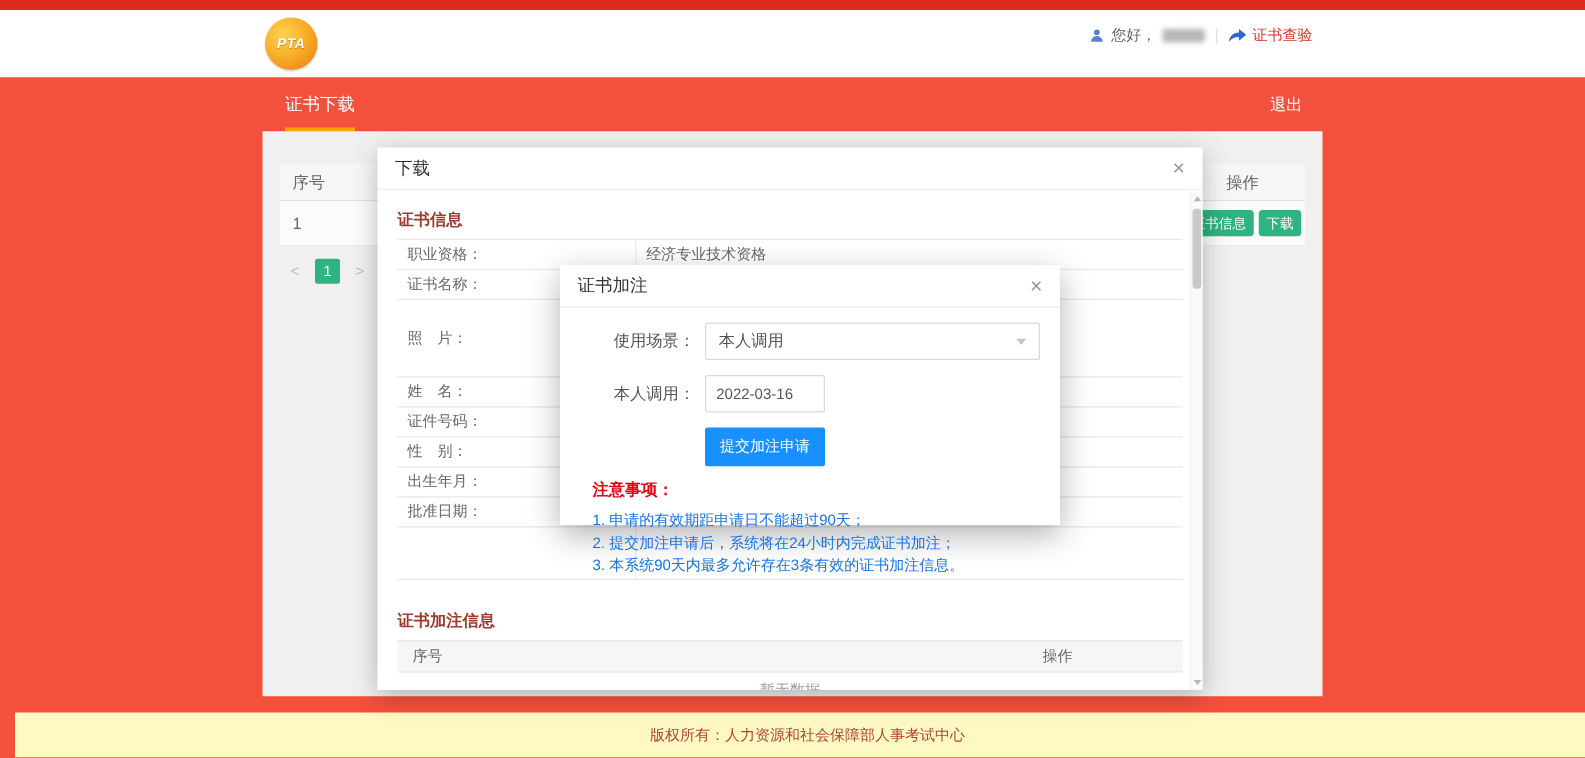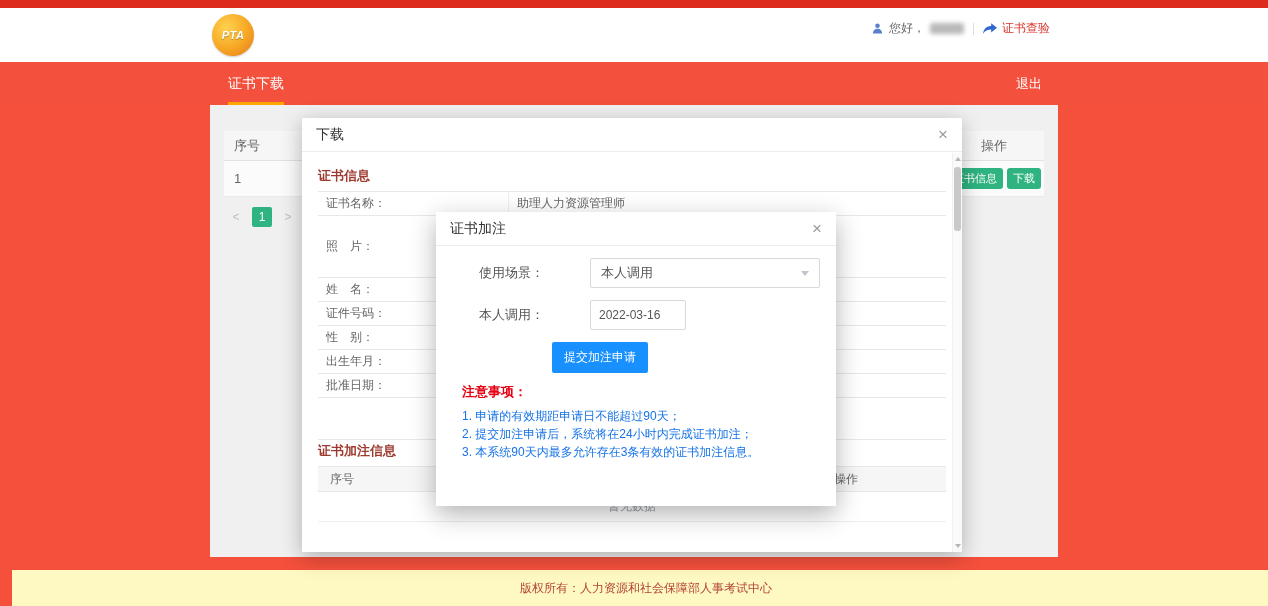--- a/index.html
+++ b/index.html
@@ -59,45 +59,45 @@
   .m-header { height:34px; border-bottom:1px solid #ececec; display:flex; align-items:center;
               justify-content:space-between; padding:0 14px; }
   .m-title { font-size:14px; color:#333; }
   .m-close { font-size:17px; color:#999; cursor:pointer; line-height:1; }
 
   
   .modal1 { position:absolute; left:302px; top:118px; width:660px; height:434px; background:#fff;
             box-shadow:0 5px 20px rgba(0,0,0,.28); z-index:10; }
   .m1-body { position:absolute; top:35px; left:0; right:12px; bottom:0; padding:10px 4px 0 16px; overflow:hidden; }
   .section-title { font-size:13px; font-weight:bold; color:#9e3b30; margin:4px 0 6px; }
-  .section-title.mt { margin-top:2px; }
+  .section-title.mt { margin-top:24px; }
   .info-table { border-top:1px solid #e8e8e8; }
   .info-row { display:flex; border-bottom:1px solid #e8e8e8; min-height:21px; font-size:12px; color:#666; }
   .info-label { width:190px; padding:3px 8px; display:flex; align-items:center; }
   .info-value { flex:1; padding:3px 8px; border-left:1px solid #efefef; display:flex; align-items:center; }
   .row-photo { min-height:62px; }
   .row-empty { height:42px; }
   .ann-thead { display:flex; align-items:center; height:26px; background:#f6f6f6;
                border-top:1px solid #e8e8e8; border-bottom:1px solid #e8e8e8; font-size:12px; color:#666; }
   .ann-col-index { width:90px; padding-left:12px; }
   .ann-col-action { width:120px; text-align:center; margin-right:40px; }
   .ann-empty { height:30px; display:flex; align-items:center; justify-content:center; color:#9aa0a6;
                font-size:12px; border-bottom:1px solid #eee; }
   .m1-scrollbar { position:absolute; top:35px; right:0; bottom:0; width:10px; background:#fafafa;
                   border-left:1px solid #f0f0f0; cursor:pointer; }
   .sb-thumb { position:absolute; top:14px; left:1px; width:7px; height:64px; background:#c9c9c9; border-radius:3px; }
   .sb-arrow { position:absolute; left:2px; width:0; height:0; border-left:3px solid transparent; border-right:3px solid transparent; }
   .sb-arrow.up { top:4px; border-bottom:4px solid #b5b5b5; }
   .sb-arrow.down { bottom:4px; border-top:4px solid #b5b5b5; }
 
   
-  .modal2 { position:absolute; left:436px; top:212px; width:400px; height:294px; background:#fff;
+  .modal2 { position:absolute; left:448px; top:212px; width:400px; height:208px; background:#fff;
             box-shadow:0 8px 24px rgba(0,0,0,.3); z-index:20; }
   .m2-body { padding:12px 16px 0; }
-  .form-row { display:flex; align-items:center; margin-bottom:12px;gap:38px; }
+  .form-row { display:flex; align-items:center; margin-bottom:12px; }
   .f-label { width:92px; text-align:right; font-size:13px; color:#555; flex:none; margin-right:8px; }
   .f-select { width:268px; height:30px; border:1px solid #d9d9d9; border-radius:2px; display:flex;
               align-items:center; justify-content:space-between; padding:0 10px; font-size:13px;
               color:#555; background:#fff; cursor:pointer; }
   .caret { width:0; height:0; border-left:4px solid transparent; border-right:4px solid transparent;
            border-top:5px solid #c0c4cc; }
   .f-input { width:96px; height:30px; border:1px solid #d9d9d9; border-radius:2px; padding:0 8px;
              font-size:12px; color:#555; font-family:inherit; }
   .btn-row { padding-left:100px; margin-bottom:10px; }
   .btn-blue { background:#1890ff; color:#fff; border:none; border-radius:2px; font-size:12px;
@@ -176,20 +176,24 @@
 
 <div class="modal1">
   <div class="m-header">
     <span class="m-title">下载</span>
     <span class="m-close">×</span>
   </div>
   <div class="m1-body">
     <div class="section-title">证书信息</div>
     <div class="info-table">
       <div class="info-row">
+        <div class="info-label">职业资格：</div>
+        <div class="info-value">经济专业技术资格</div>
+      </div>
+      <div class="info-row">
         <div class="info-label">证书名称：</div>
         <div class="info-value">助理人力资源管理师</div>
       </div>
       <div class="info-row row-photo">
         <div class="info-label">照　片：</div>
         <div class="info-value"></div>
       </div>
       <div class="info-row">
         <div class="info-label">姓　名：</div>
         <div class="info-value"></div>

